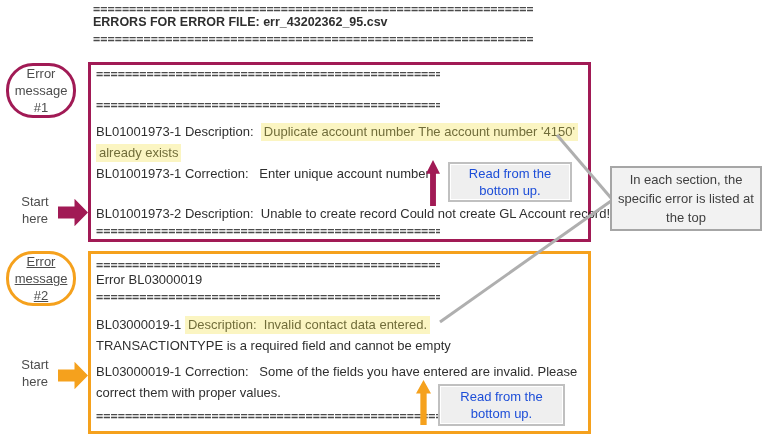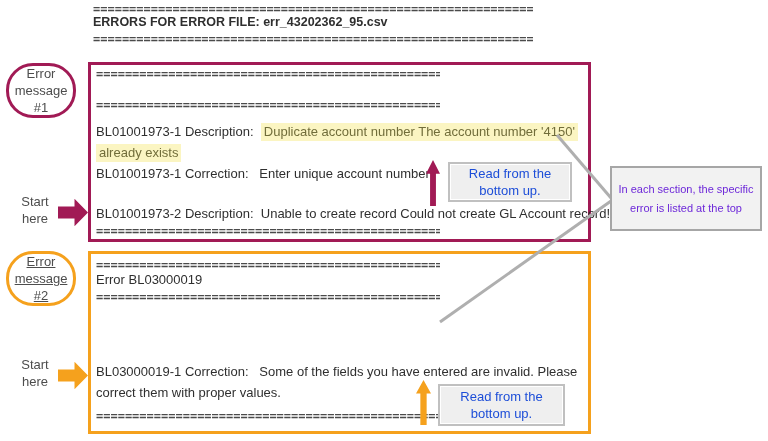--- a/index.html
+++ b/index.html
@@ -34,21 +34,21 @@
   }
   .readnote {
     position:absolute; background:#efefef; border:2px solid #c0c0c0;
     display:flex; align-items:center; justify-content:center;
     text-align:center; font-size:13px; line-height:17px; color:#1d4ed8;
     box-shadow:0 0 0 1px #ffffff inset;
   }
   .rightnote {
     position:absolute; background:#f2f2f2; border:2px solid #a6a6a6;
     display:flex; align-items:center; justify-content:center;
-    text-align:center; font-size:11px; line-height:19px; color:#6d28d9;
+    text-align:center; font-size:13px; line-height:19px; color:#404040;
     padding:2px;
   }
   .arrow-up {
     position:absolute;
     clip-path:polygon(50% 0%, 100% 30%, 71% 30%, 71% 100%, 29% 100%, 29% 30%, 0% 30%);
   }
   .arrow-right {
     position:absolute;
     clip-path:polygon(0% 31%, 55% 31%, 55% 6%, 100% 50%, 55% 94%, 55% 69%, 0% 69%);
   }
@@ -76,20 +76,22 @@
     <div class="line" style="left:5px; top:80px;"><span class="hl">already exists</span></div>
     <div class="line" style="left:5px; top:101px;">BL01001973-1 Correction:   Enter unique account number</div>
     <div class="line" style="left:5px; top:141px;">BL01001973-2 Description:  Unable to create record Could not create GL Account record!</div>
     <div class="eq" style="left:5px; top:160px; width:344px;">================================================</div>
   </div>
 
   <div class="errbox box-orange" style="left:88px; top:251px; width:503px; height:183px;">
     <div class="eq" style="left:5px; top:5px; width:344px;">================================================</div>
     <div class="line" style="left:5px; top:18px;">Error BL03000019</div>
     <div class="eq" style="left:5px; top:37px; width:344px;">================================================</div>
+    <div class="line" style="left:5px; top:63px;"><span>BL03000019-1 </span><span class="hl">Description:  Invalid contact data entered.</span></div>
+    <div class="line" style="left:5px; top:84px;">TRANSACTIONTYPE is a required field and cannot be empty</div>
     <div class="line" style="left:5px; top:110px;">BL03000019-1 Correction:   Some of the fields you have entered are invalid. Please</div>
     <div class="line" style="left:5px; top:131px;">correct them with proper values.</div>
     <div class="eq" style="left:5px; top:156px; width:344px;">================================================</div>
   </div>
 
   <div class="sidelabel box-maroon" style="left:6px; top:63px; width:70px; height:55px;">Error message #1</div>
   <div class="sidelabel box-orange" style="left:6px; top:251px; width:70px; height:55px;text-decoration:underline;">Error message #2</div>
 
   <div class="startlabel" style="left:12px; top:193px; width:46px;">Start here</div>
   <div class="arrow-right fill-maroon" style="left:58px; top:197px; width:30px; height:31px;"></div>

